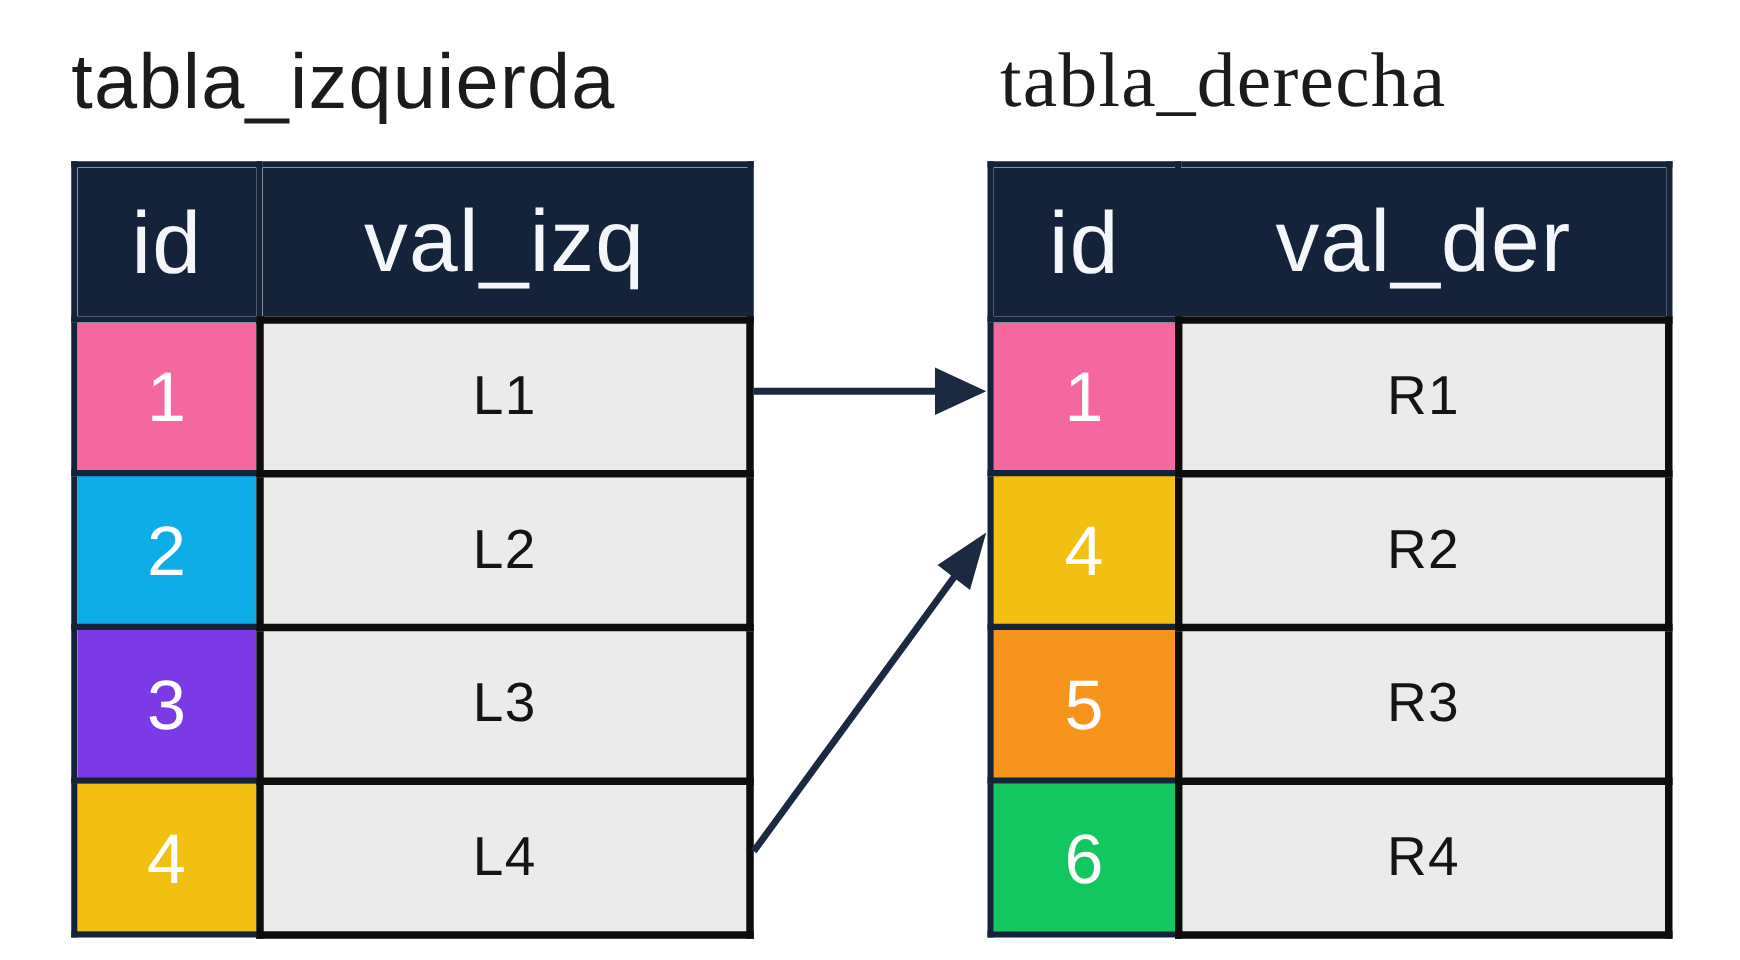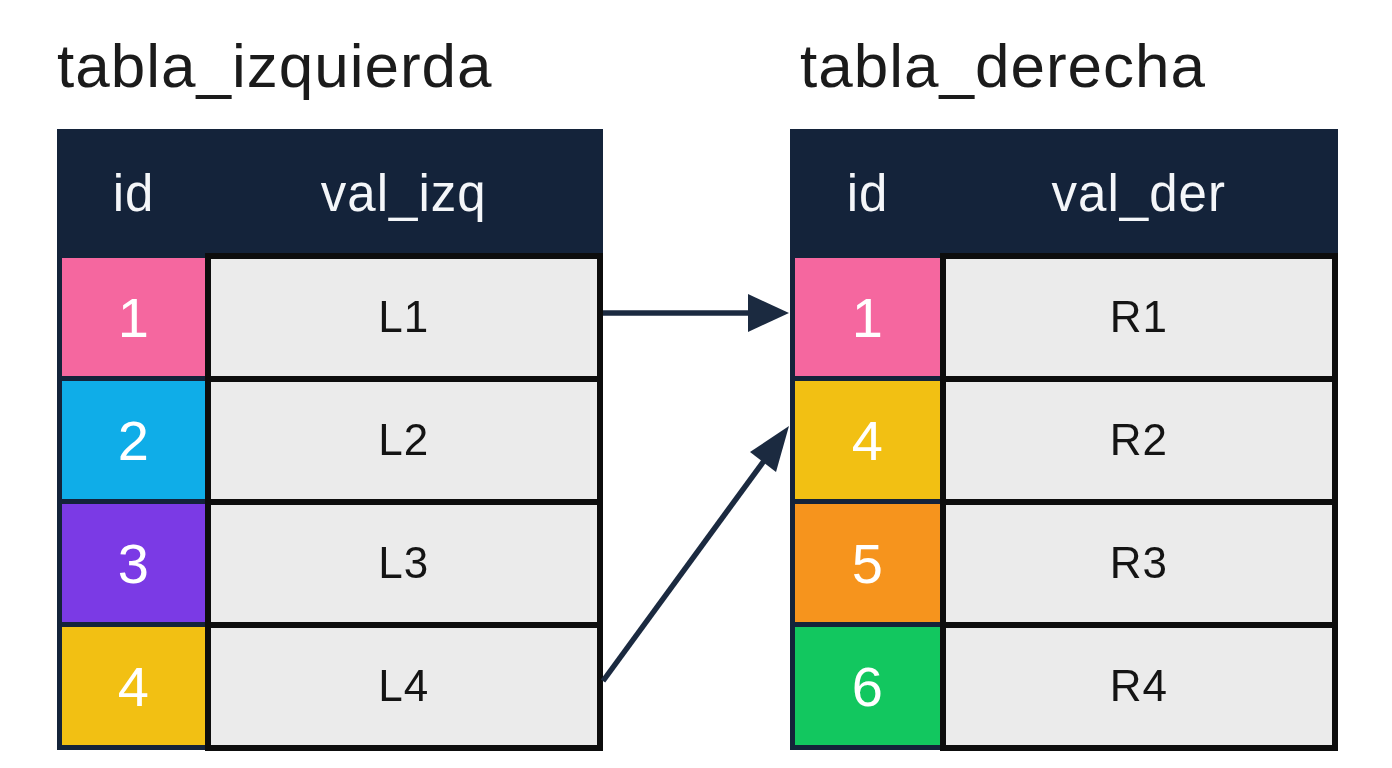--- a/index.html
+++ b/index.html
@@ -15,42 +15,42 @@
   .table-title {
     position: absolute;
     top: 30px;
     font-size: 62px;
     font-weight: 500;
     letter-spacing: 1px;
     color: var(--title-text, #1b1b1b);
     white-space: nowrap;
   }
   .title-left  { left: 57px; }
-  .title-right { left: 800px; }
+  .title-right { left: 800px; font-family: Liberation Serif, serif; }
 
   table.dtable {
     position: absolute;
     top: 129px;
     border-collapse: collapse;
     table-layout: fixed;
   }
   table.left-pos  { left: 57px;  width: 546px; }
   table.right-pos { left: 790px; width: 548px; }
 
   .dtable th, .dtable td {
     text-align: center;
     vertical-align: middle;
     overflow: hidden;
   }
   .dtable thead th {
     height: 124px;
     background: var(--header-bg, #14233a);
     border: 5px solid var(--header-bg, #14233a);
     color: var(--header-text, #f4f6f9);
-    font-size: 51px;
+    font-size: 70px;
     font-weight: 500;
     letter-spacing: 1px;
   }
   .dtable tbody tr { height: 123px; }
   .dtable td.id-cell {
     border: 5px solid var(--id-border, #14233a);
     color: var(--id-text, #ffffff);
     font-size: 56px;
     font-weight: 500;
   }

